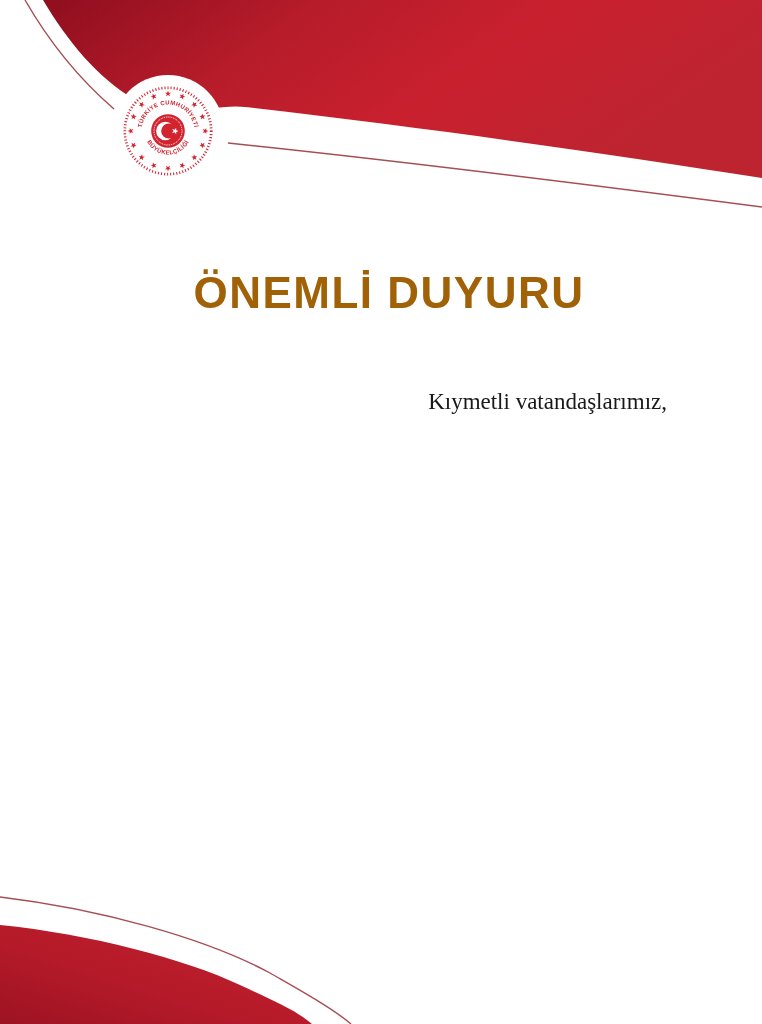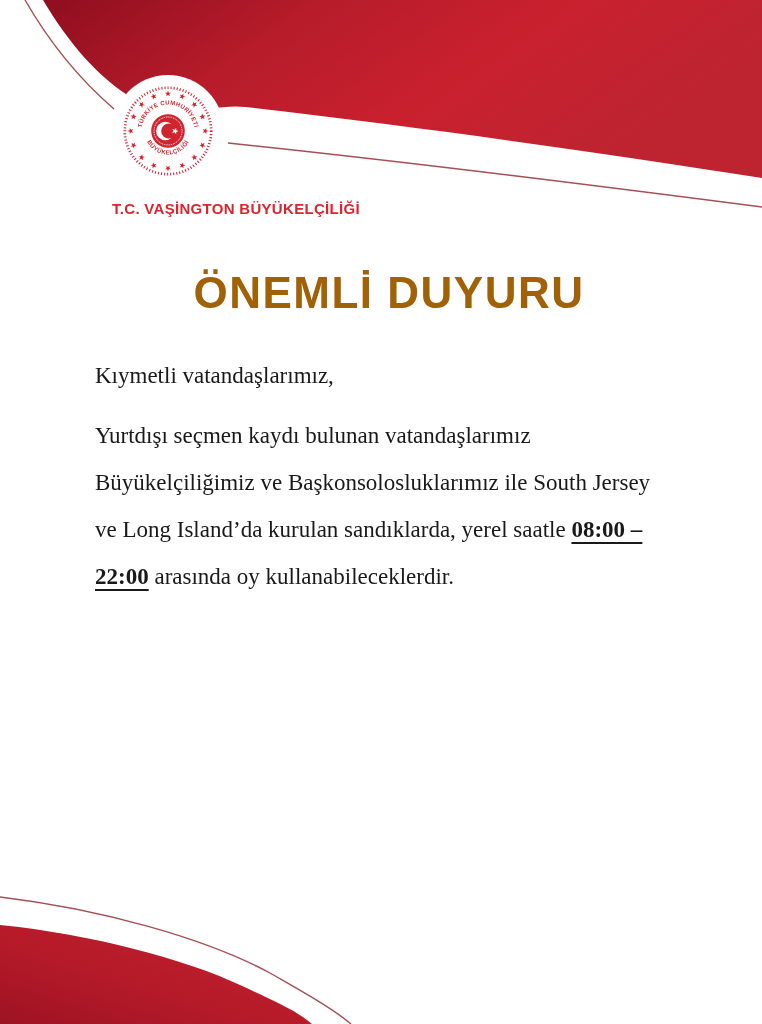--- a/index.html
+++ b/index.html
@@ -30,22 +30,22 @@
     color:#d8262f; white-space:nowrap;
   }
   .title {
     position:absolute; top:260px; left:0; width:762px;
     margin:8px; text-align:center;
     font-family:"Liberation Sans", sans-serif;
     font-weight:800; font-size:44px; letter-spacing:1.5px;
     color:#a16207;
   }
   .body-text {
-    position:absolute; top:352px; left:95px; width:572px;
-    text-align:left; color:#191919;
+    position:absolute; top:378px; left:95px; width:572px;
+    text-align:right; color:#191919;
   }
   .body-text p {
     margin:0 0 13px 0;
     font-size:23px; line-height:47px;
   }
   .hl {
     font-weight:700;
     text-decoration:underline;
     text-decoration-thickness:2px;
     text-underline-offset:5px;
@@ -159,22 +159,20 @@
       <g>
         <circle cx="50" cy="50" r="17.5" fill="#d2242f"></circle>
         <circle cx="50" cy="50" r="14.6" fill="none" stroke="#ffffff" stroke-width="1" stroke-dasharray="0.2 1.7" stroke-linecap="round"></circle>
         <circle cx="47.2" cy="50" r="9.6" fill="#ffffff"></circle>
         <circle cx="50.8" cy="50" r="7.9" fill="#d2242f"></circle>
         <use href="#st" fill="#ffffff" x="53.6" y="46.1" width="7.6" height="7.6" transform="rotate(18 57.4 49.9)"></use>
       </g>
     </svg>
   </div>
 
-  <div class="org-line">T.C. VAŞİNGTON BÜYÜKELÇİLİĞİ</div>
 
   <h1 class="title">ÖNEMLİ DUYURU</h1>
 
   <div class="body-text">
     <p>Kıymetli vatandaşlarımız,</p>
-    <p><span>Yurtdışı seçmen kaydı bulunan vatandaşlarımız Büyükelçiliğimiz ve Başkonsolosluklarımız ile South Jersey ve Long Island’da kurulan sandıklarda, yerel saatle </span><span class="hl">08:00 – 22:00</span><span> arasında oy kullanabileceklerdir.</span></p>
   </div>
 
 </div>
 
 </body></html>

